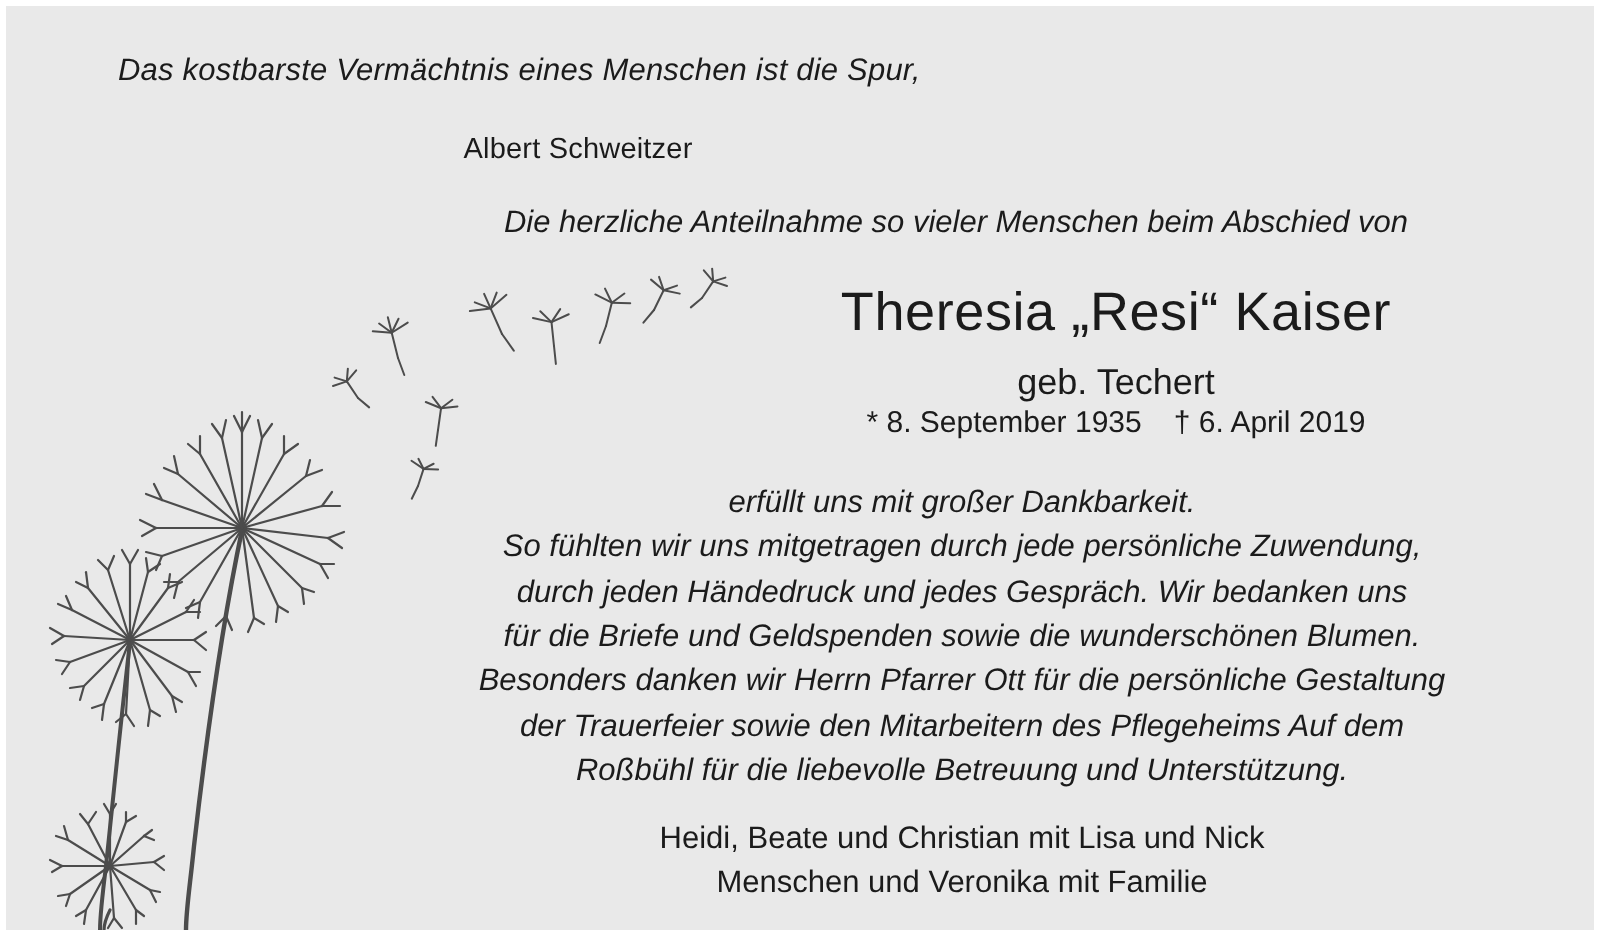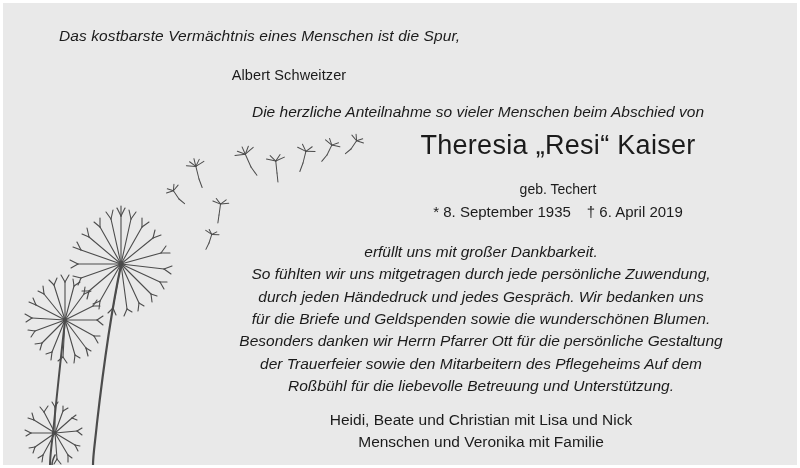--- a/index.html
+++ b/index.html
@@ -65,35 +65,35 @@
     top: 100px;
     width: 610px;
     text-align: center;
     font-size: 15.5px;
     color: #1b1b1b;
     font-style: italic;
   }
   .name {
     position: absolute;
     left: 330px;
-    top: 127px;
+    top: 138px;
     width: 450px;
     text-align: center;
     font-size: 27px;
     color: #1b1b1b;
     letter-spacing: 0.3px;
     white-space: nowrap;
   }
   .maiden {
     position: absolute;
     left: 330px;
     top: 178px;
     width: 450px;
     text-align: center;
-    font-size: 14px;
+    font-size: 18px;
     color: #1b1b1b;
   }
   .dates {
     position: absolute;
     left: 330px;
     top: 200px;
     width: 450px;
     text-align: center;
     font-size: 15px;
     color: #1b1b1b;

